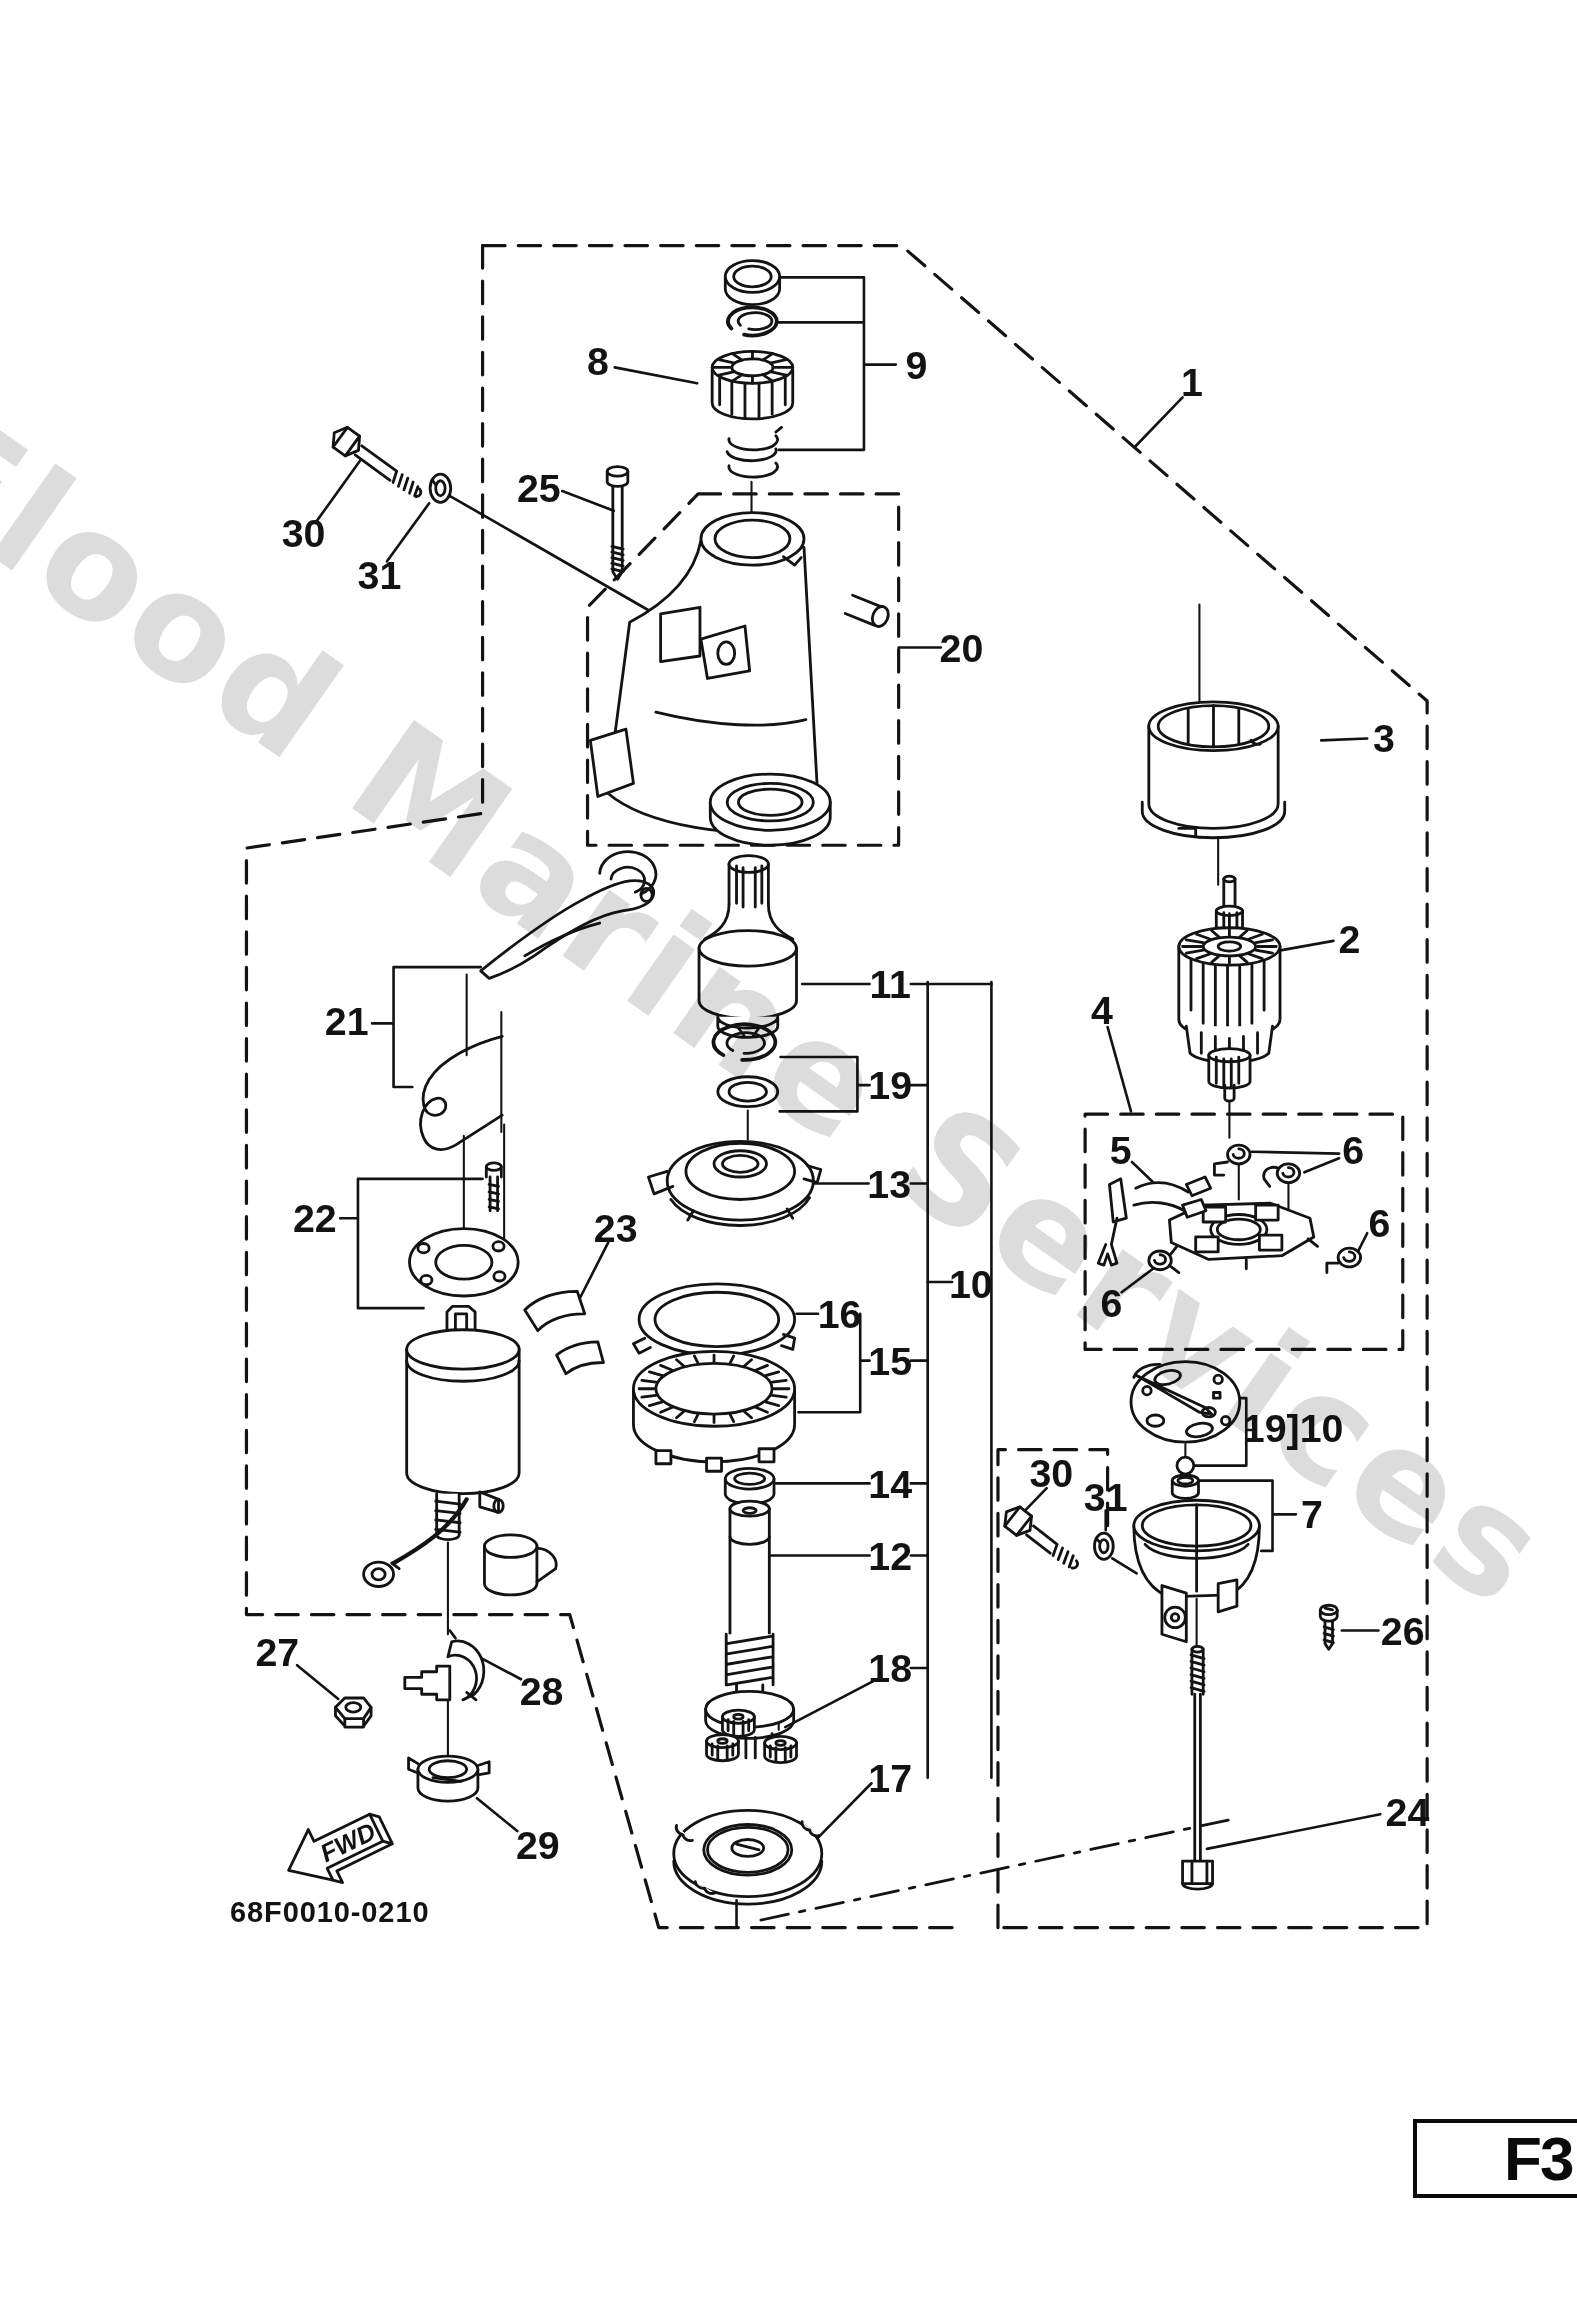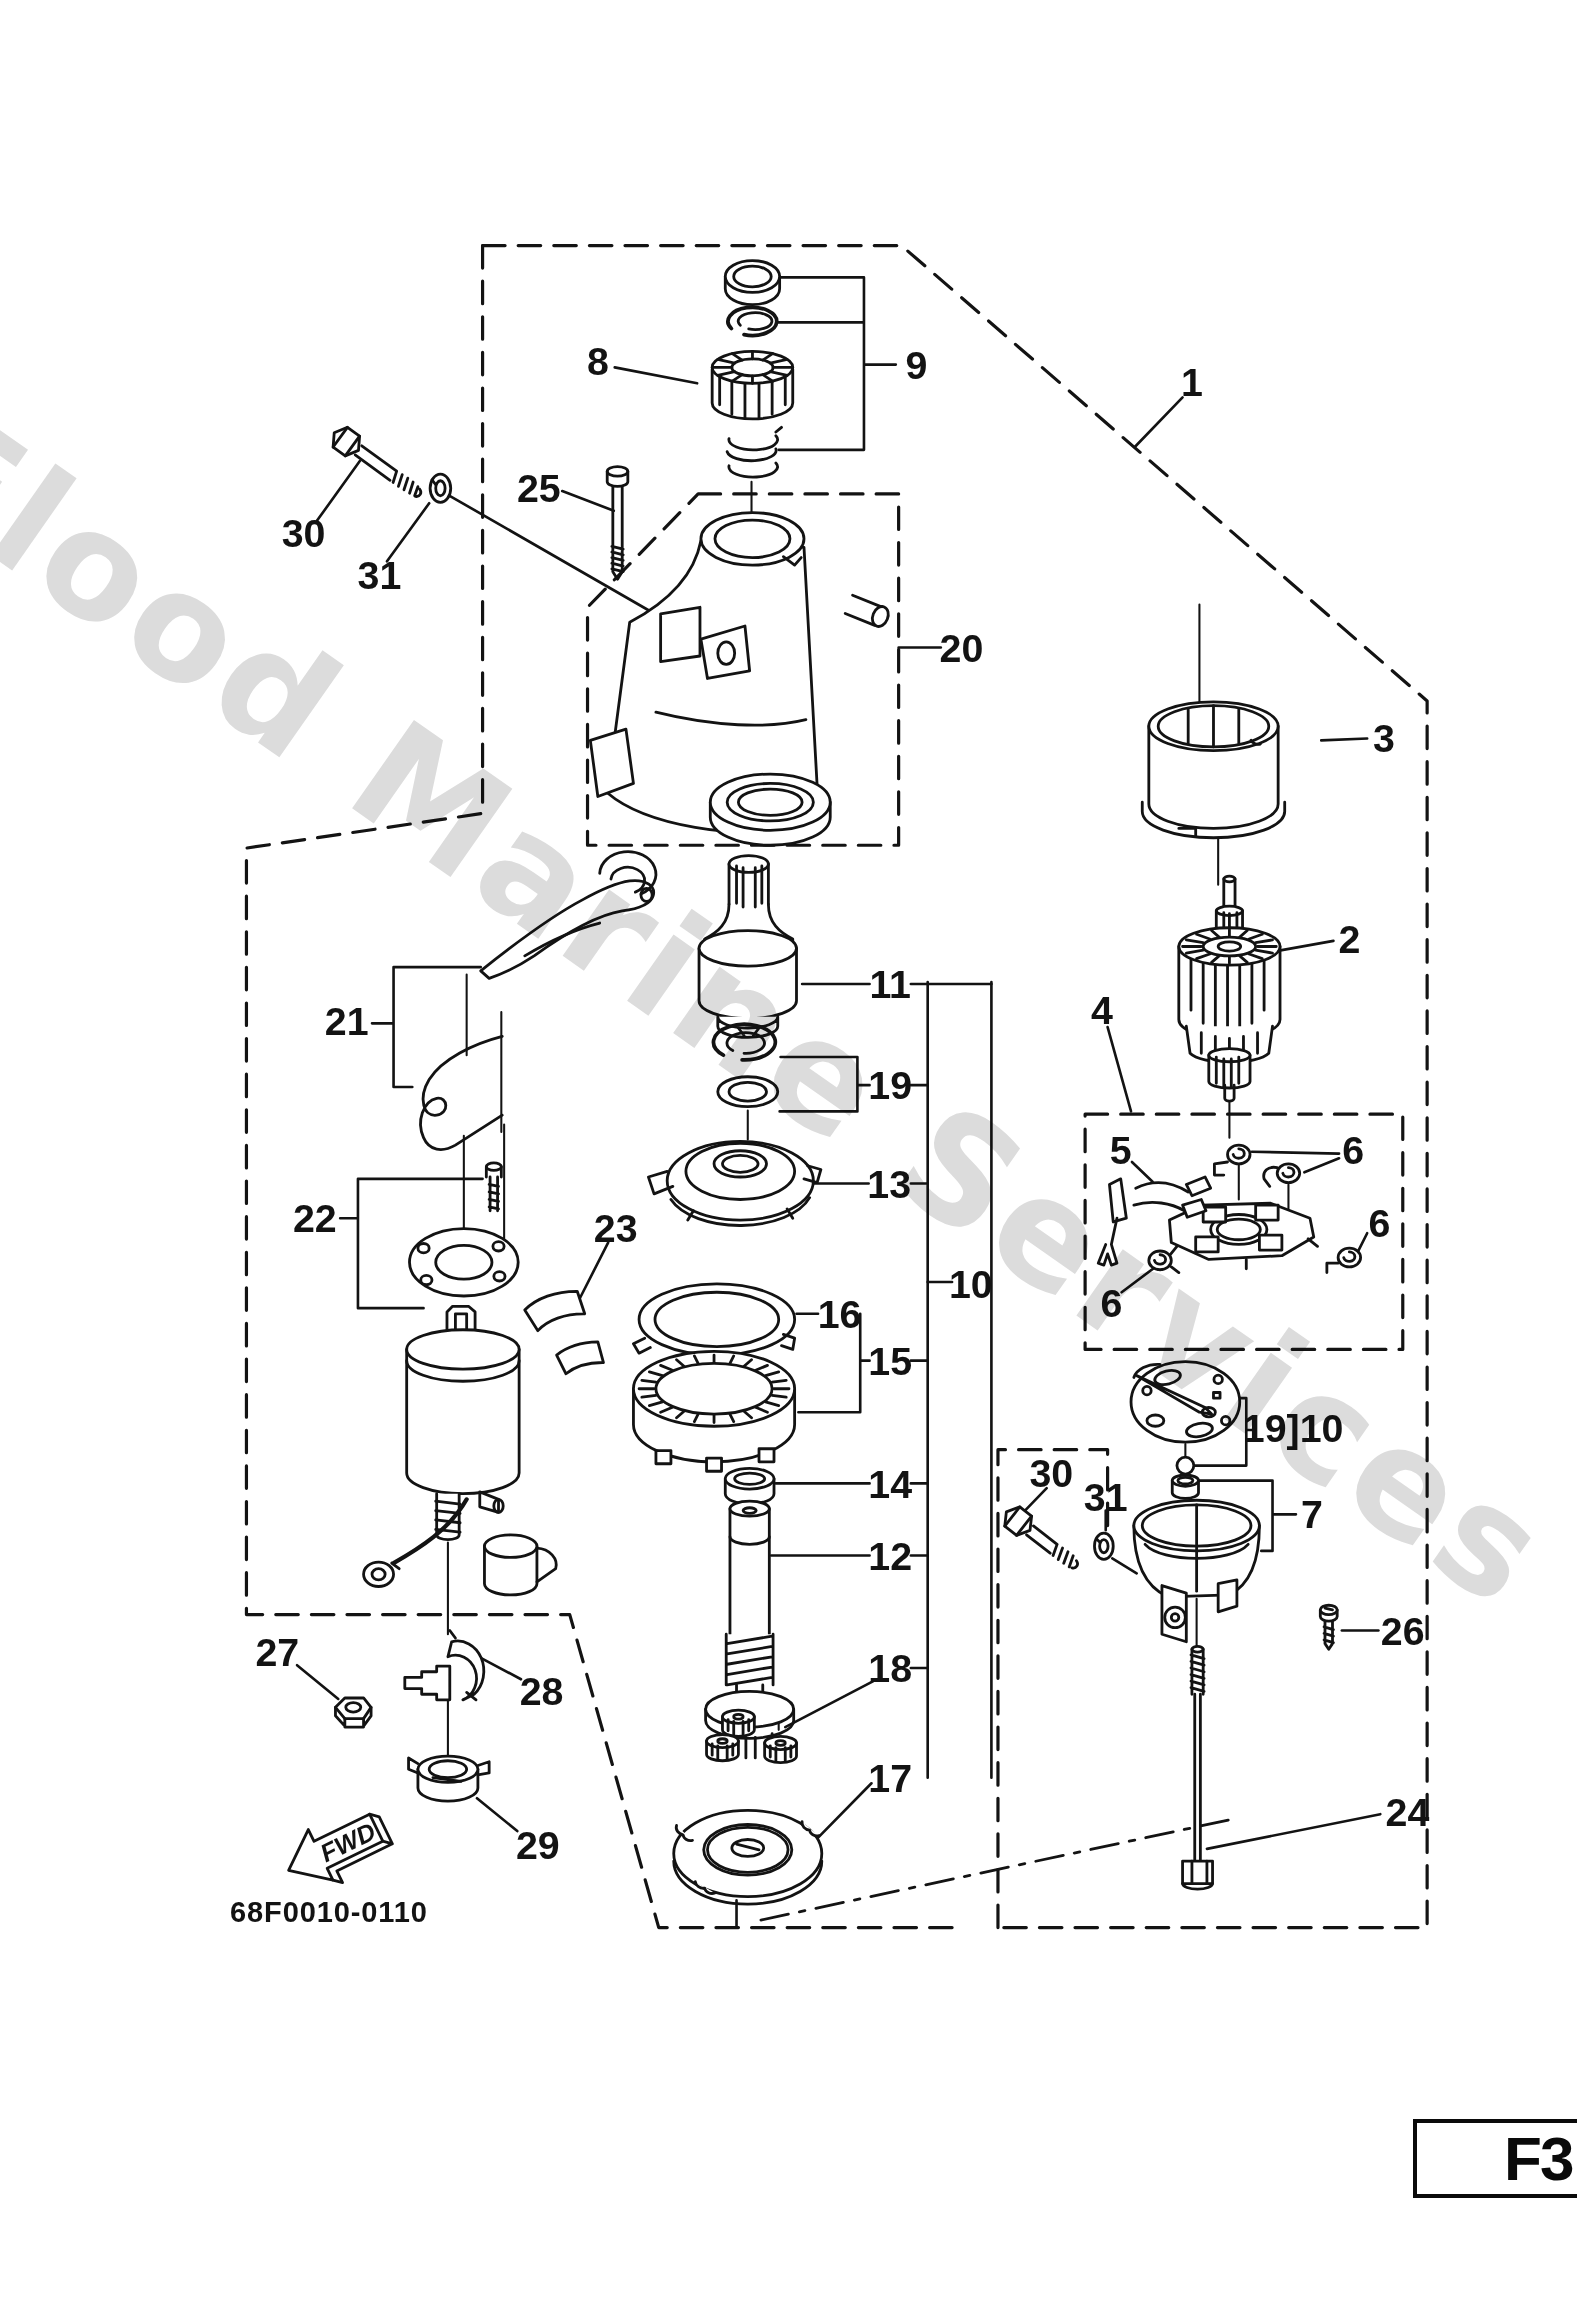--- a/index.html
+++ b/index.html
@@ -428,20 +428,20 @@
         <text x="296" y="1763" class="part-label">27</text>
         <text x="578" y="1805" class="part-label">28</text>
         <text x="574" y="1969" class="part-label">29</text>
         <text x="324" y="569" class="part-label">30</text>
         <text x="405" y="614" class="part-label">31</text>
         <text x="1122" y="1572" class="part-label">30</text>
         <text x="1180" y="1597" class="part-label">31</text>
       </g>
   </svg>
 
-  <div id="drawing-number">68F0010-0110</div>
+  <div id="drawing-number">68F0010-0210</div>
 
   <div id="page-code-box">
     <span>F3</span>
   </div>
 
 </div>
 
 
 </body></html>

